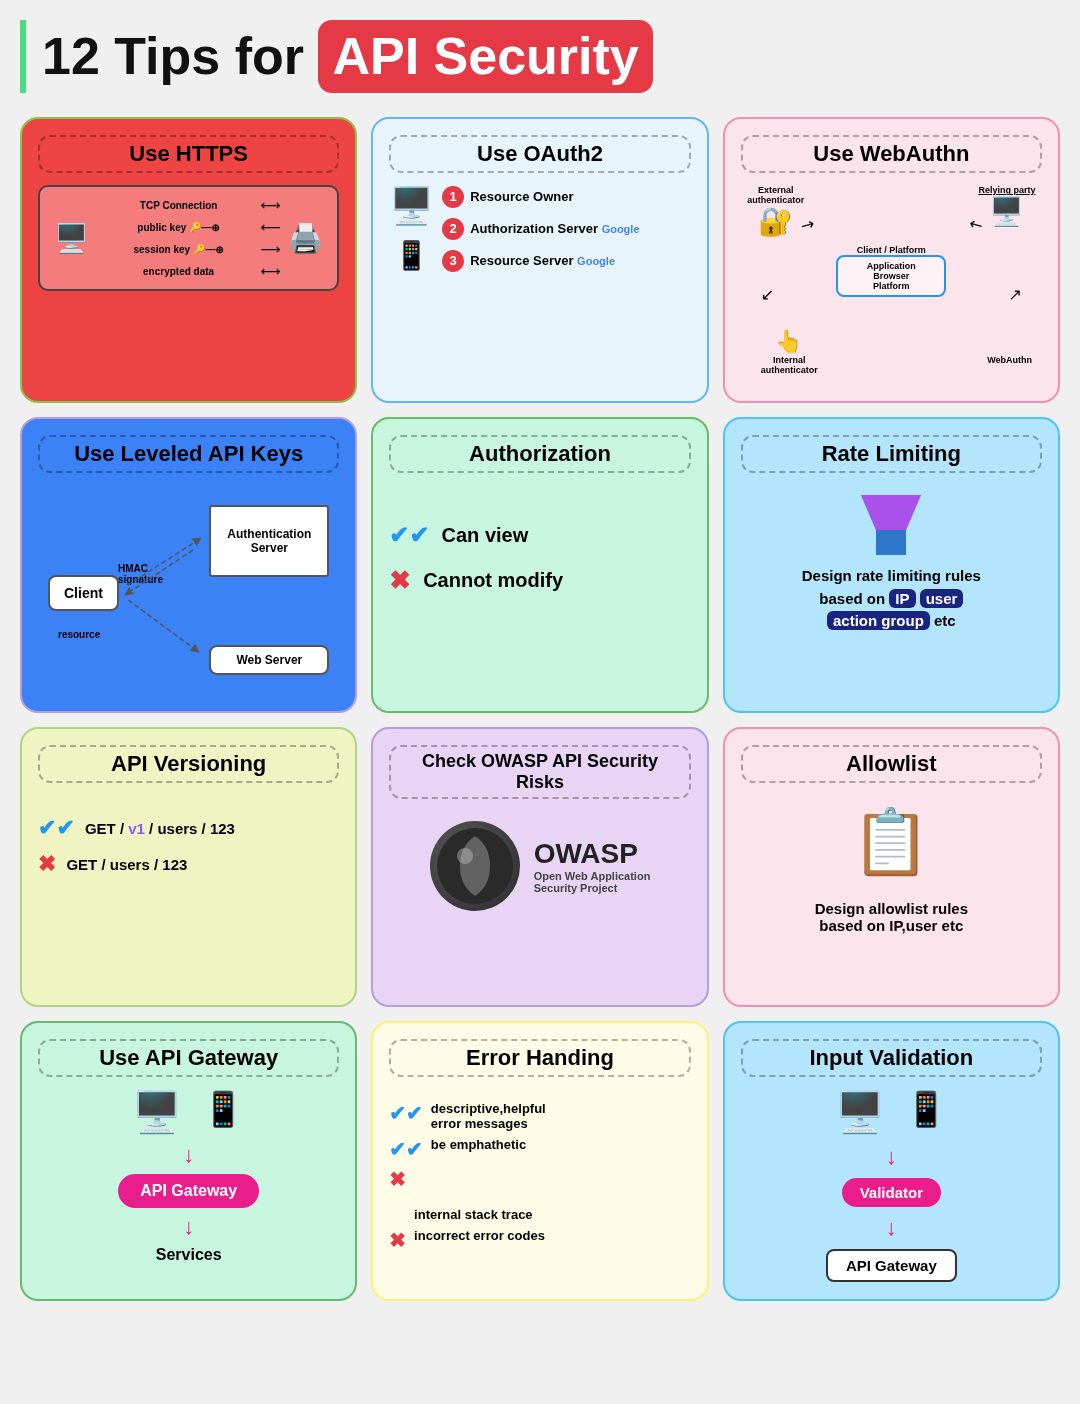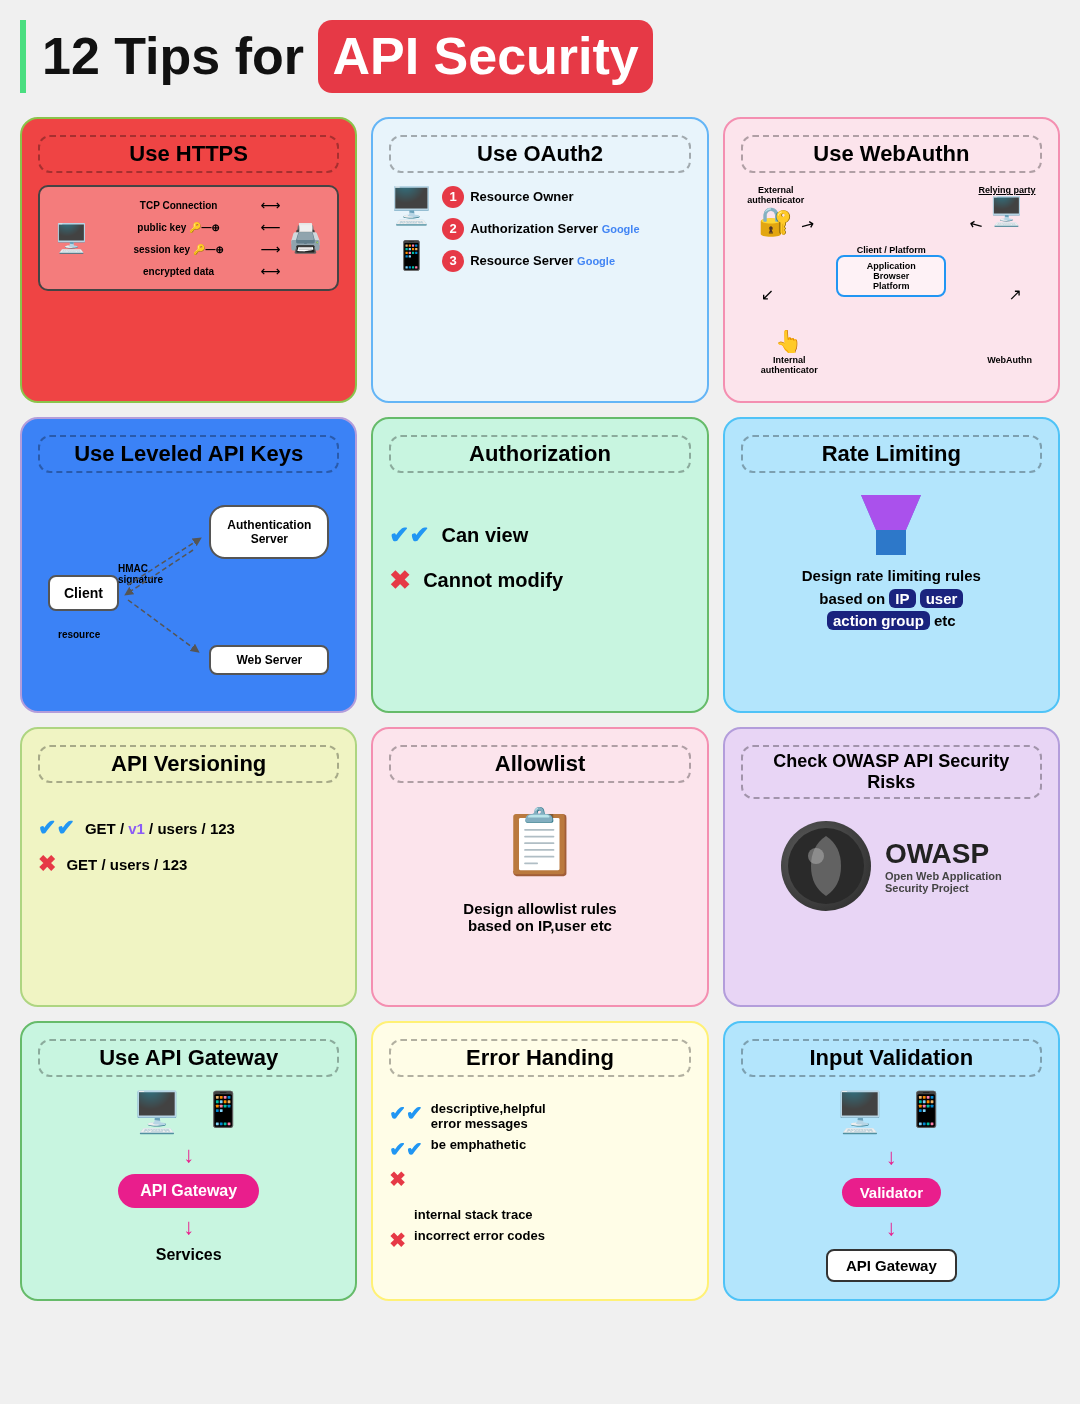--- a/index.html
+++ b/index.html
@@ -353,21 +353,21 @@
       <div style="position:absolute;top:30px;right:60px;font-size:16px;transform:rotate(-30deg);">↖</div>
       <div style="position:absolute;top:100px;left:20px;font-size:16px;">↙</div>
       <div style="position:absolute;top:100px;right:20px;font-size:16px;">↗</div>
     </div>
   </div>
 
   <div class="card card-apikeys">
     <div class="card-title">Use Leveled API Keys</div>
     <div style="width:100%;position:relative;height:210px;">
 
-      <div style="position:absolute;top:20px;right:10px;border:2px solid #555;border-radius:16px;background:white;padding:11px 10px;font-size:12px;font-weight:700;text-align:center;width:120px;">Authentication Server</div>
+      <div style="position:absolute;top:20px;right:10px;border:2px solid #555;border-radius:3px;background:white;padding:20px 10px;font-size:12px;font-weight:700;text-align:center;width:120px;">Authentication Server</div>
 
       <div style="position:absolute;top:90px;left:10px;border:2px solid #555;border-radius:8px;background:white;padding:8px 14px;font-size:14px;font-weight:800;">Client</div>
 
       <div style="position:absolute;top:78px;left:80px;font-size:10px;font-weight:600;">HMAC<br>signature</div>
 
       <div style="position:absolute;bottom:20px;right:10px;border:2px solid #555;border-radius:8px;background:white;padding:6px 10px;font-size:12px;font-weight:700;text-align:center;width:120px;">Web Server</div>
 
       <div style="position:absolute;bottom:55px;left:20px;font-size:10px;font-weight:600;">resource</div>
 
       <svg style="position:absolute;top:0;left:0;width:100%;height:100%;">
@@ -417,46 +417,46 @@
     <div style="width:100%;margin-top:10px;">
       <div class="ver-item">
         <span style="color:#2196f3;font-size:22px;">✔✔</span>
         <span style="font-size:15px;font-weight:700;">GET / <span class="ver-v1">v1</span> / users / 123</span>
       </div>
       <div class="ver-item">
         <span style="color:#e63946;font-size:22px;">✖</span>
         <span style="font-size:15px;font-weight:700;">GET / users / 123</span>
       </div>
     </div>
-  </div>
-
-  <div class="card card-allowlist">
-    <div class="card-title">Allowlist</div>
-
-    <div style="font-size:64px;margin:10px 0;">📋</div>
-    <div class="allowlist-desc">Design allowlist rules<br>based on IP,user etc</div>
   </div>
 
   <div class="card card-owasp">
     <div class="card-title" style="font-size:18px;">Check OWASP API Security Risks</div>
     <div class="owasp-logo-area">
       <div class="owasp-circle">
         <svg width="80" height="80" viewBox="0 0 80 80">
           <circle cx="40" cy="40" r="38" fill="#2a2a2a"></circle>
           <path d="M40 10 Q55 20 55 40 Q55 60 40 70 Q25 60 25 40 Q25 20 40 10Z" fill="#888" opacity="0.6"></path>
           <circle cx="30" cy="30" r="8" fill="#ccc" opacity="0.4"></circle>
         </svg>
       </div>
       <div>
         <div class="owasp-text-block">OWASP</div>
         <div class="owasp-sub">Open Web Application<br>Security Project</div>
       </div>
     </div>
   </div>
 
+  <div class="card card-allowlist">
+    <div class="card-title">Allowlist</div>
+
+    <div style="font-size:64px;margin:10px 0;">📋</div>
+    <div class="allowlist-desc">Design allowlist rules<br>based on IP,user etc</div>
+  </div>
+
   <div class="card card-gateway">
     <div class="card-title">Use API Gateway</div>
     <div class="gateway-diagram">
       <div class="gw-top-row">
         <span style="font-size:40px;">🖥️</span>
         <span style="font-size:34px;">📱</span>
       </div>
       <span class="gw-arrow-down">↓</span>
       <div class="gw-box">API Gateway</div>
       <span class="gw-arrow-down">↓</span>

